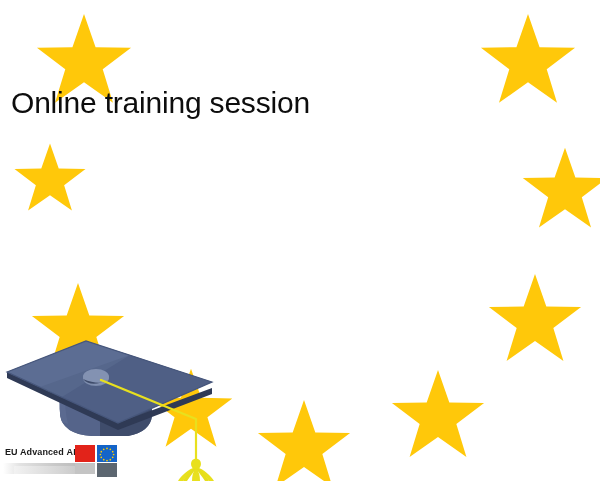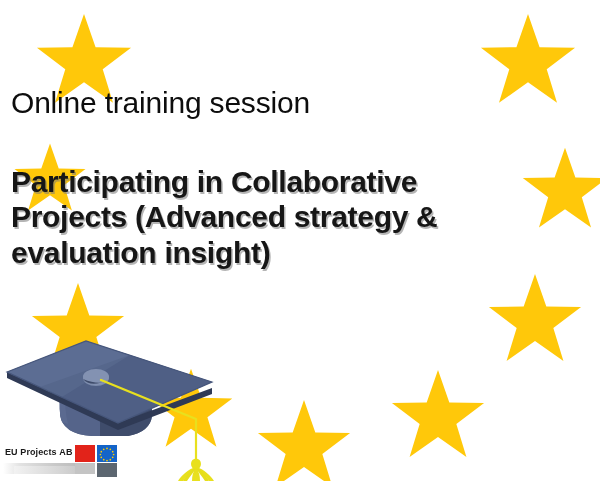--- a/index.html
+++ b/index.html
@@ -227,26 +227,25 @@
       <path d="M196,137 C188,139 181,146 178,151 L183,151 C186,146 191,142 196,140
                C201,142 206,146 209,151 L214,151 C211,146 204,139 196,137 Z" fill="#e8e01e"></path>
       <path d="M196,138 C193,141 192,146 192,151 L200,151 C200,146 199,141 196,138 Z" fill="#e8e01e"></path>
       <path d="M196,138 C198,142 202,146 205,151 L209,151 C206,145 201,140 196,138 Z" fill="#e6de1c"></path>
       <path d="M196,138 C194,142 190,146 187,151 L183,151 C186,145 191,140 196,138 Z" fill="#e6de1c"></path>
     </svg>
   </div>
 
   <div class="text-layer">
     <div class="subtitle">Online training session</div>
-    <div class="main-title">Participating in Collaborative Projects (Advanced strategy &amp; evaluation insight)</div>
   </div>
 
   <div class="logo">
     <div class="logo-text">
-      <span>EU Projects</span>
+      <span>EU Advanced</span>
       <span class="ab">AB</span>
     </div>
 
     <div class="logo-bar"></div>
     <div class="logo-bar2"></div>
     <div class="logo-block-lt"></div>
     <div class="logo-block-gray"></div>
 
     <div class="logo-swatch-red"></div>
     <div class="logo-swatch-flag">

